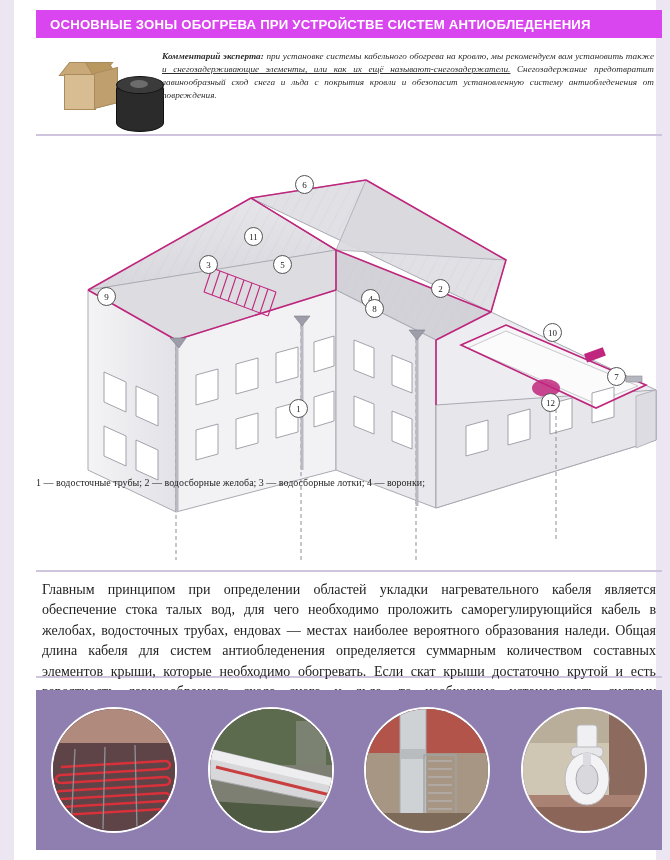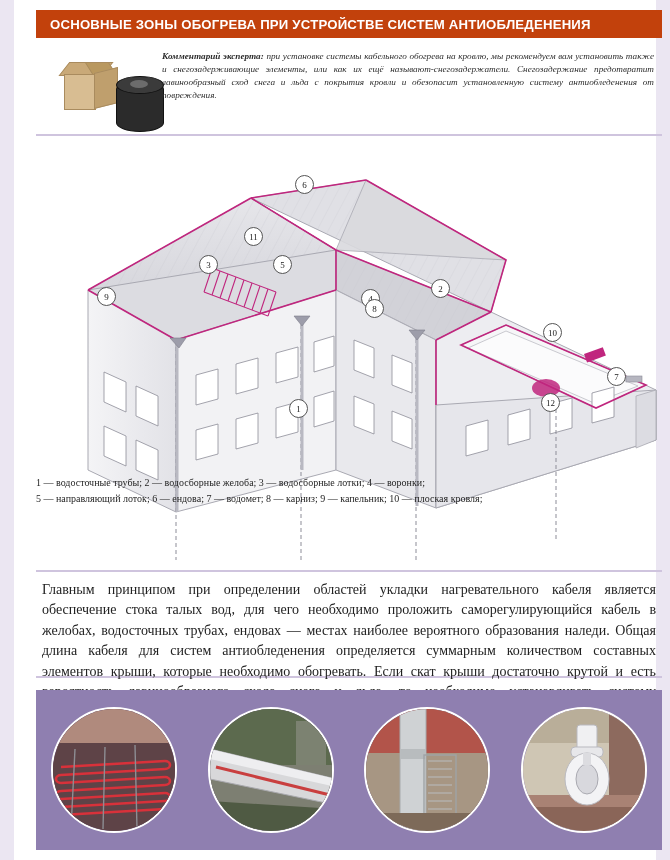--- a/index.html
+++ b/index.html
@@ -29,21 +29,21 @@
     left: 14px; top: 0;
     width: 642px;
     height: 860px;
   }
 
   
   .header {
     position: absolute;
     left: 8px; top: 10px;
     width: 626px; height: 28px;
-    background: #c2410c;
+    background: #d946ef;
     display: flex;
     align-items: center;
     padding-left: 14px;
     box-sizing: border-box;
   }
   .header-title {
     color: #ffffff;
     font-size: 13.2px;
     font-weight: bold;
     letter-spacing: 0.2px;
@@ -120,20 +120,21 @@
     font-style: italic;
     font-size: 9.2px;
     line-height: 1.42;
     color: #2c2c2c;
     text-align: justify;
   }
   .expert-text b {
     font-weight: bold;
   }
   .expert-text .u {
+    text-decoration: underline;
   }
 
   
   .illu {
     position: absolute;
     left: 8px; top: 140px;
     width: 626px; height: 420px;
     overflow: hidden;
   }
   .illu svg { display: block; }
@@ -363,21 +364,20 @@
       <div class="callout" style="left:571px; top:227px;">7</div>
       <div class="callout" style="left:329px; top:159px;">8</div>
       <div class="callout" style="left:61px; top:147px;">9</div>
       <div class="callout" style="left:507px; top:183px;text-align:center;">10</div>
       <div class="callout" style="left:208px; top:87px;">11</div>
       <div class="callout" style="left:505px; top:233px;margin-top:20px;">12</div>
     </div>
 
     <div class="legend">
       <div>1 — водосточные трубы; 2 — водосборные желоба; 3 — водосборные лотки; 4 — воронки;</div>
-      <div>5 — направляющий лоток; 6 — ендова; 7 — водомет; 8 — карниз; 9 — капельник; 10 — плоская кровля;</div>
     </div>
 
     <div class="bodybox">
       <div class="bodytext">Главным принципом при определении областей укладки нагревательного кабеля является обеспечение стока талых вод, для чего необходимо проложить саморегулирующийся кабель в желобах, водосточных трубах, ендовах — местах наиболее вероятного образования наледи. Общая длина кабеля для систем антиобледенения определяется суммарным количеством составных элементов крыши, которые необходимо обогревать. Если скат крыши достаточно крутой и есть вероятность лавинообразного схода снега и льда, то необходимо устанавливать систему снегозадержания. В этом случае есть смысл проложить кабель змейкой между кромкой кровли и снегозадержателем. Высота змейки зависит от ширины карниза. Если такой вероятности нет, то можно ограничиться только обогревом желобов и водостоков. В зависимости от диаметра водосточных желобов выбирается мощность саморегулирующегося греющего кабеля и его количество на метр погонный водосточной системы.</div>
     </div>
 
     <div class="photos">
 
       <div class="photo">
         <svg width="126" height="126" viewBox="0 0 126 126">

